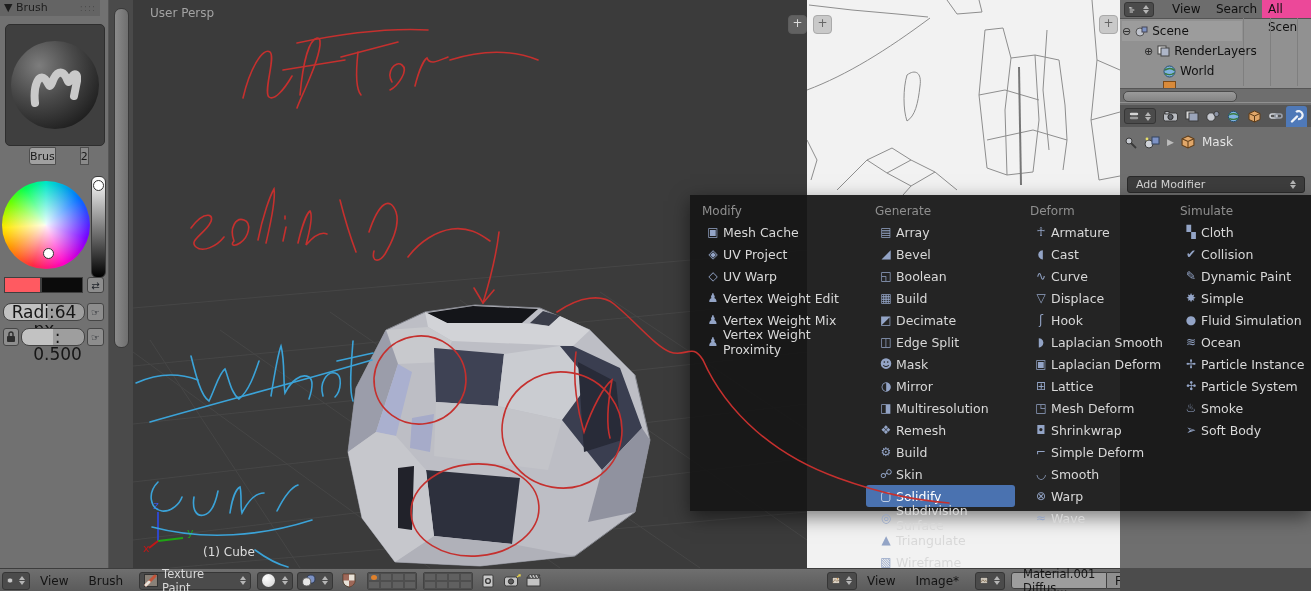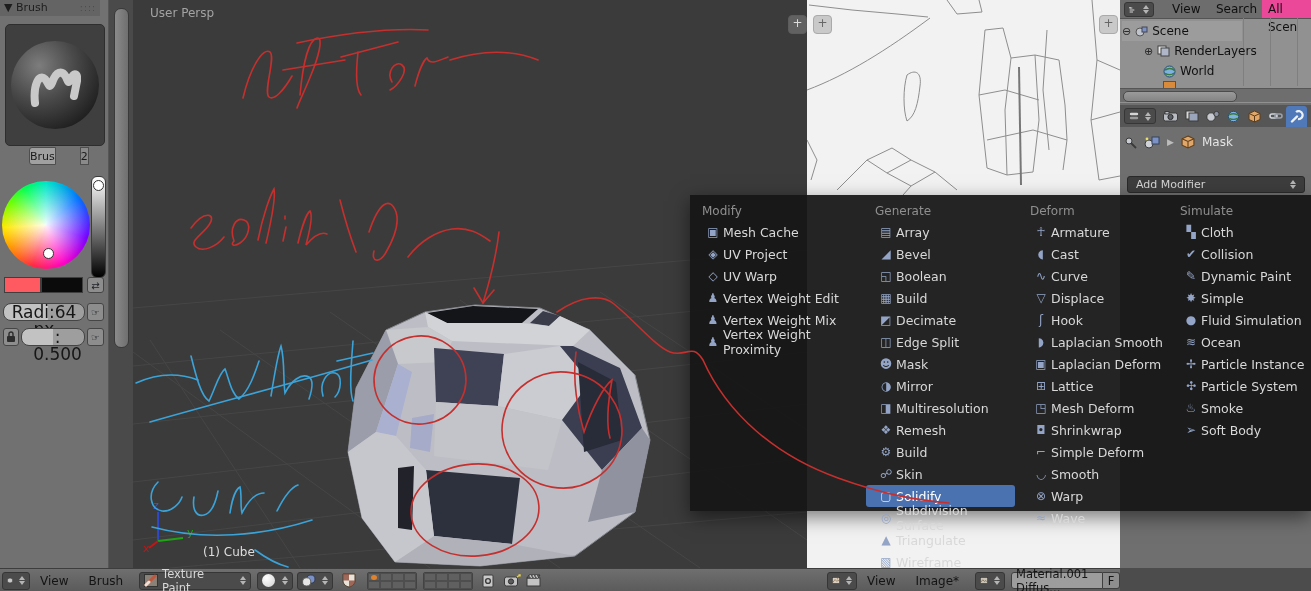--- a/index.html
+++ b/index.html
@@ -82,21 +82,21 @@
       display:flex;align-items:center;padding:0 4px;gap:4px;font-size:11.5px;box-sizing:border-box;}
   .uds{display:inline-flex;flex-direction:column;gap:1px;margin-left:2px;}
   .tri{width:0;height:0;border-left:3px solid transparent;border-right:3px solid transparent;}
   .tri.up{border-bottom:4px solid #b5b5b5;}
   .tri.dn{border-top:4px solid #b5b5b5;}
   .lgrid{display:grid;grid-template-columns:repeat(4,12px);grid-auto-rows:8px;background:#606060;
          border:1px solid #434343;border-radius:2px;}
   .lgrid span{border:1px solid #4e4e4e;position:relative;}
   .odot{position:absolute;left:2px;top:1px;width:6px;height:5px;border-radius:50%;background:#e0812c;}
   .fieldlight{height:17px;background:#9d9d9d;border:1px solid #3f3f3f;color:#151515;font-size:11.5px;
-              display:flex;align-items:center;padding:0 4px;box-sizing:border-box;}
+              display:flex;align-items:center;padding:0 11px;box-sizing:border-box;}
   svg{display:block;}
   .iconbtn{display:flex;align-items:center;justify-content:center;}
 </style>
 </head>
 <body>
 
 <div id="app">
 
   <div class="abs toolshelf">
     <div class="abs ts-header">

